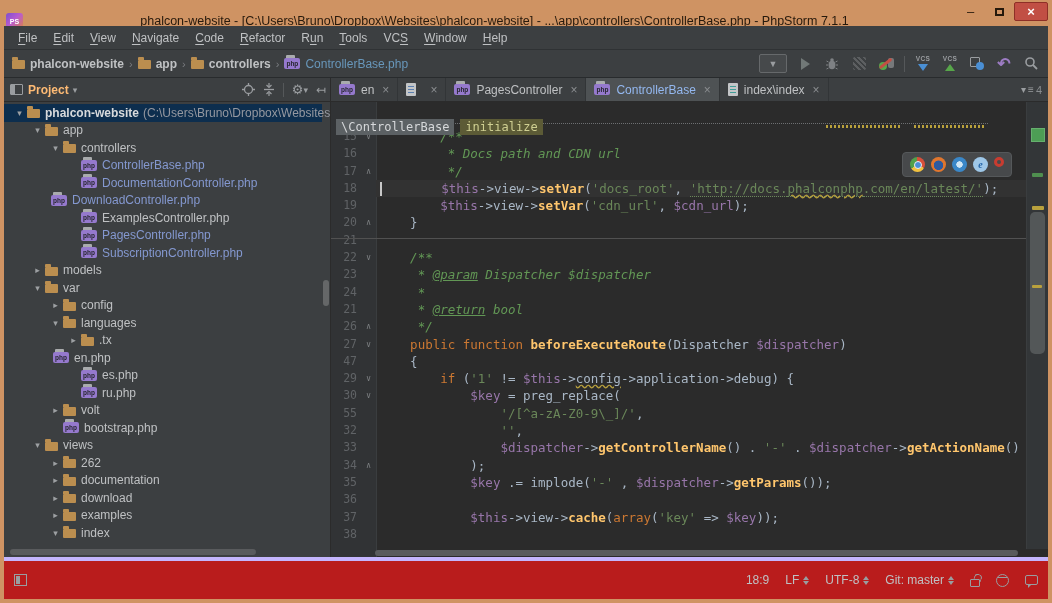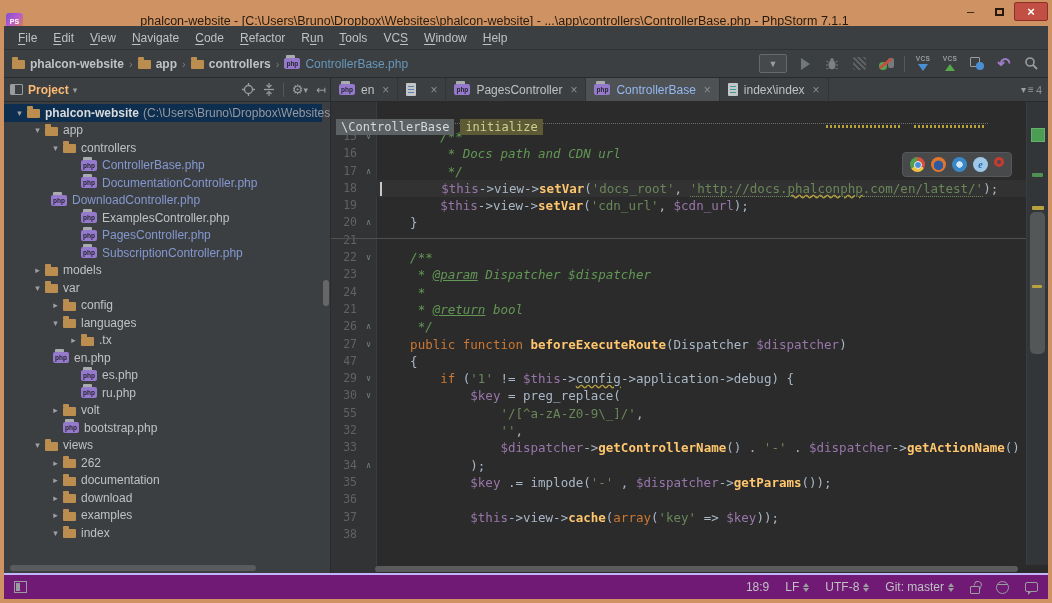--- a/index.html
+++ b/index.html
@@ -124,21 +124,21 @@
   .rightbar { position:absolute; right:0; top:0; bottom:8px; width:22px; background:#333638; border-left:1px solid #3a3d3f; }
   .insp-ok { position:absolute; top:26px; left:4px; width:14px; height:14px; background:#4d9e55; border:1px solid #66b06e; }
   .mark { position:absolute; left:5px; border-radius:1px; }
   .mk-g { top:71px; width:11px; height:4px; background:#4f8f4f; }
   .mk-y1 { top:104px; width:12px; height:4px; background:#b9a13d; }
   .mk-y2 { top:183px; width:10px; height:3px; background:#b9a13d; }
   .vthumb { position:absolute; top:110px; left:3px; width:15px; height:142px; background:rgba(170,172,174,.28); border-radius:5px; }
   .ed-hscroll { position:absolute; left:44px; right:30px; bottom:1px; height:6px; background:#595b5d; border-radius:3px; }
 
   
-  .statusbar { height:26px; flex:none; background:#701a75; border-top:2px solid #c4b5fd; display:flex; align-items:center; padding:0 10px; color:#bfc1c3; font-size:12px; }
+  .statusbar { height:42px; flex:none; background:#b91c1c; border-top:4px solid #c4b5fd; display:flex; align-items:center; padding:0 10px; color:#bfc1c3; font-size:12px; }
   .tw-toggle { width:13px; height:12px; border:1px solid #9a9da0; position:relative; cursor:pointer; }
   .tw-toggle:before { content:''; position:absolute; left:1px; bottom:1px; width:4px; height:8px; background:#9a9da0; }
   .sb-right { margin-left:auto; display:flex; align-items:center; gap:16px; }
   .sb-item { display:flex; align-items:center; gap:4px; cursor:default; }
   .updn { display:flex; flex-direction:column; gap:1px; }
   .updn i { display:block; width:0; height:0; }
   .updn .u { border-bottom:4px solid #9a9da0; border-left:3.5px solid transparent; border-right:3.5px solid transparent; }
   .updn .d { border-top:4px solid #9a9da0; border-left:3.5px solid transparent; border-right:3.5px solid transparent; }
   .lock { position:relative; width:10px; height:8px; border:1.5px solid #9a9da0; border-radius:1px; margin-top:5px; }
   .lock:before { content:''; position:absolute; top:-6px; left:3px; width:6px; height:6px; border:1.5px solid #9a9da0; border-bottom:none; border-radius:4px 4px 0 0; transform:rotate(18deg); }

